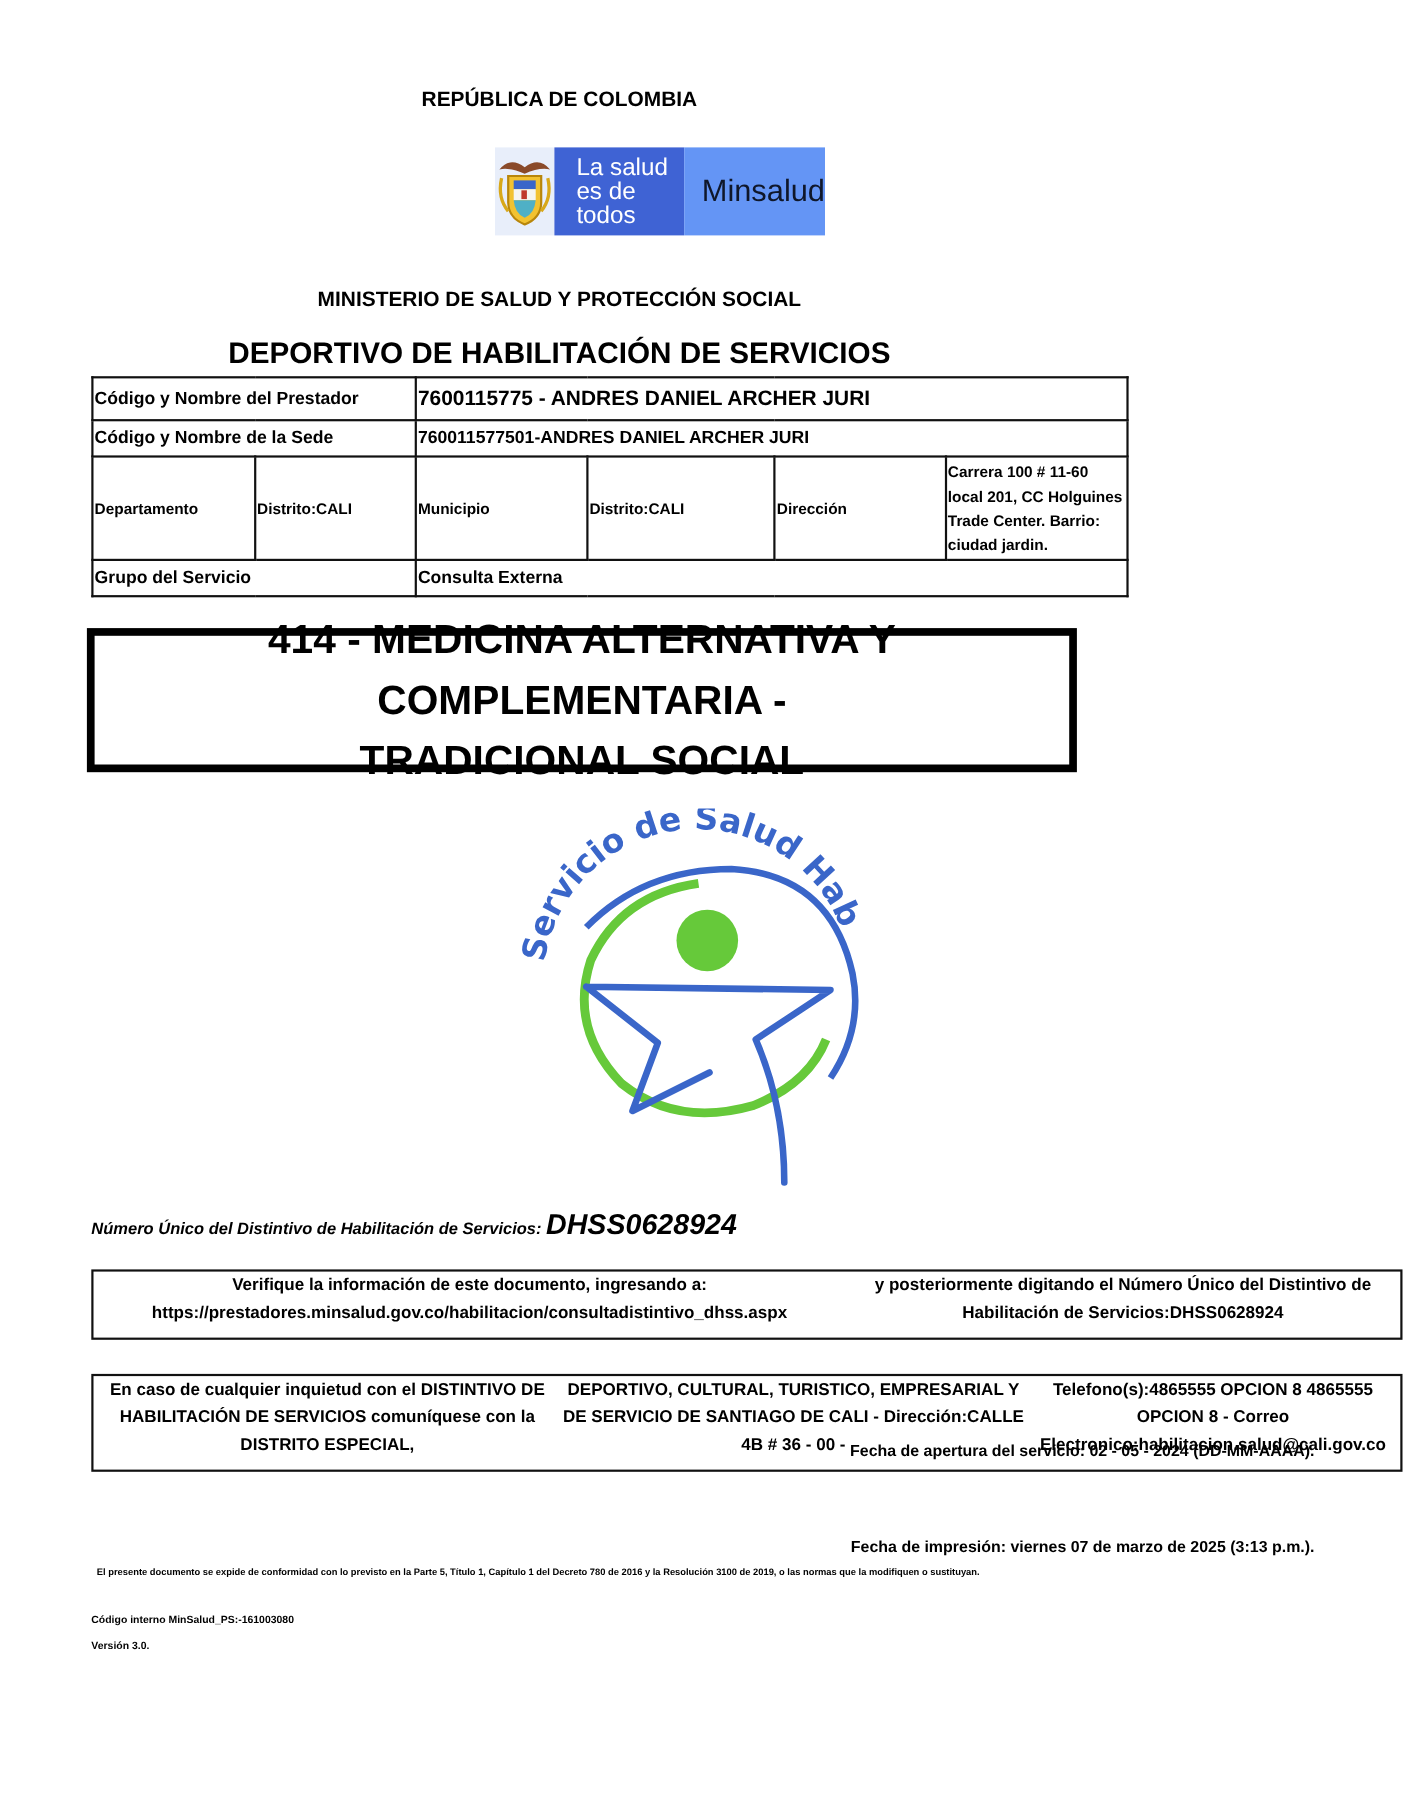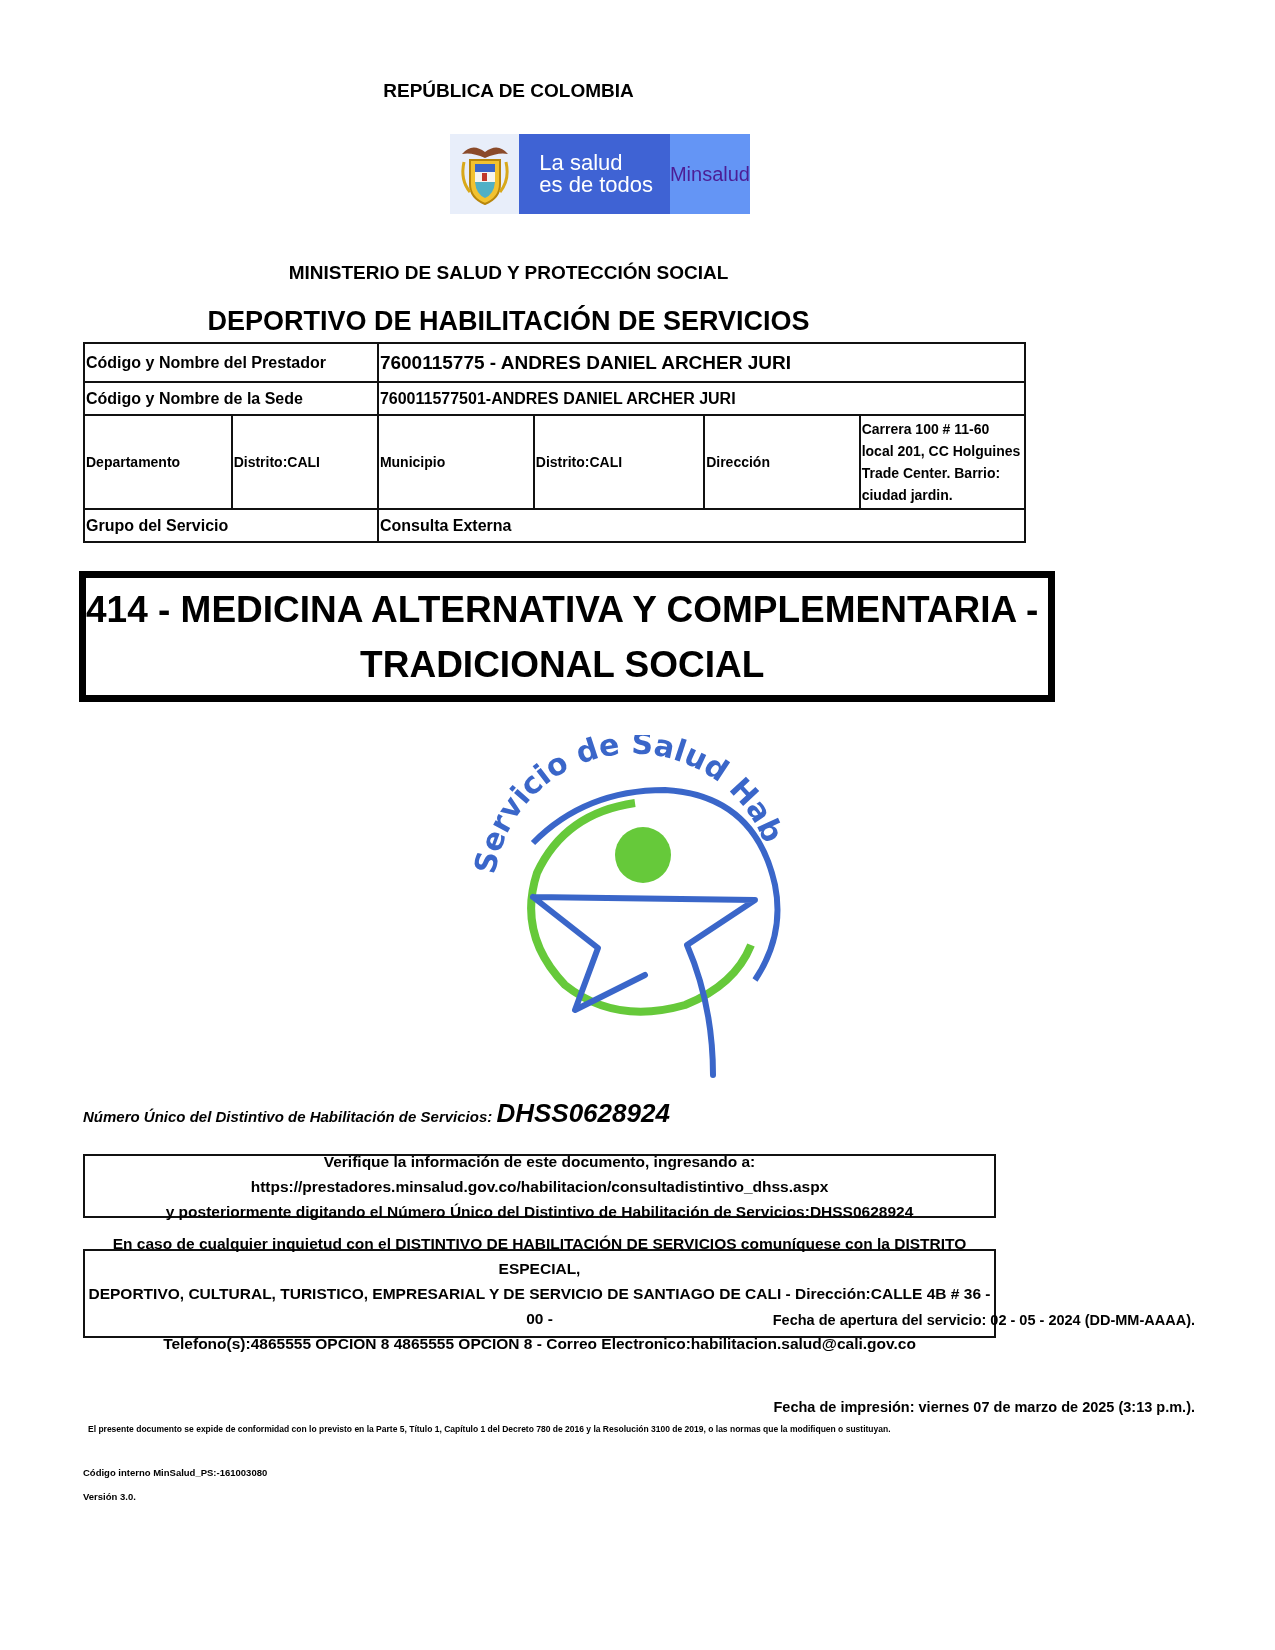--- a/index.html
+++ b/index.html
@@ -6,46 +6,46 @@
   body { width:1275px; height:1650px; position:relative; overflow:hidden;
          font-family:"Liberation Sans", sans-serif; color:#000; }
   .abs { position:absolute; }
   .center { left:0; width:1017px; text-align:center; }
 
   #rep { top:80px; font-size:19px; font-weight:bold; }
   #banner { left:450px; top:134px; width:300px; height:80px; display:flex; }
   #banner .seal { width:78px; background:#e8eefa; display:flex; align-items:center; justify-content:center; }
   #banner .mid { width:167px; background:#3f63d4; color:#fff; font-size:22px; line-height:22px;
                  display:flex; flex-direction:column; justify-content:center; padding-left:20px; box-sizing:border-box; }
-  #banner .right { flex:1; background:#6495f5; color:#4c1d95; font-size:20px; display:flex; align-items:center; justify-content:center; }
+  #banner .right { flex:1; background:#6495f5; color:#0f172a; font-size:28px; display:flex; align-items:center; justify-content:center;padding-left:16px; }
 
   #ministerio { top:262px; font-size:19px; font-weight:bold; }
   #distintivo { top:306px; font-size:27px; font-weight:bold; }
 
   table.info { position:absolute; left:83px; top:342px; width:943px; border-collapse:collapse; }
   table.info td { border:2px solid #111; padding:0 1px; vertical-align:middle; font-weight:bold; }
   .r1 td { height:37px; font-size:16px; }
   .r1 td.val { font-size:19px; }
   .r2 td { height:31px; font-size:16px; }
   .r2 td.val { font-size:16px; }
   .r3 td { height:92px; font-size:14px; }
   .r3 td.addr { line-height:22px; }
   .r4 td { height:31px; font-size:16px; }
 
-  #servicebox { left:79px; top:571px; width:976px; height:131px; border:7px solid #000; box-sizing:border-box;
+  #servicebox { left:79px; top:571px; width:900px; height:131px; border:7px solid #000; box-sizing:border-box;
                 display:flex; align-items:center; text-align:center; }
   #servicebox div { font-size:37px; font-weight:bold; line-height:55px; }
 
   #logo { left:455px; top:735px; width:360px; height:345px; }
 
   #unico { left:83px; top:1098px; font-size:15px; font-style:italic; font-weight:bold; }
   #unico .code { font-size:26px; }
 
-  .box { position:absolute; left:83px; width:913px; border:2px solid #111; box-sizing:border-box; text-align:center;
-         font-weight:bold; font-size:15.5px; display:flex; flex-direction:column; justify-content:center; }
+  .box { position:absolute; left:83px; width:1192px; border:2px solid #111; box-sizing:border-box; text-align:center;
+         font-weight:bold; font-size:15.5px; display:flex; justify-content:center; }
   #verify { top:1154px; height:64px; line-height:25px; }
   #contact { top:1249px; height:89px; line-height:25px; }
 
   .right-text { position:absolute; right:80px; font-size:14.5px; font-weight:bold; text-align:right; }
   #apertura { top:1312px;padding-left:12px; }
   #impresion { top:1399px; }
   #legal { left:88px; top:1424px; font-size:8.5px; font-weight:bold; }
   #codigo { left:83px; top:1467px; font-size:9.5px; font-weight:bold; }
   #version { left:83px; top:1491px; font-size:9.5px; font-weight:bold; }
 </style>

